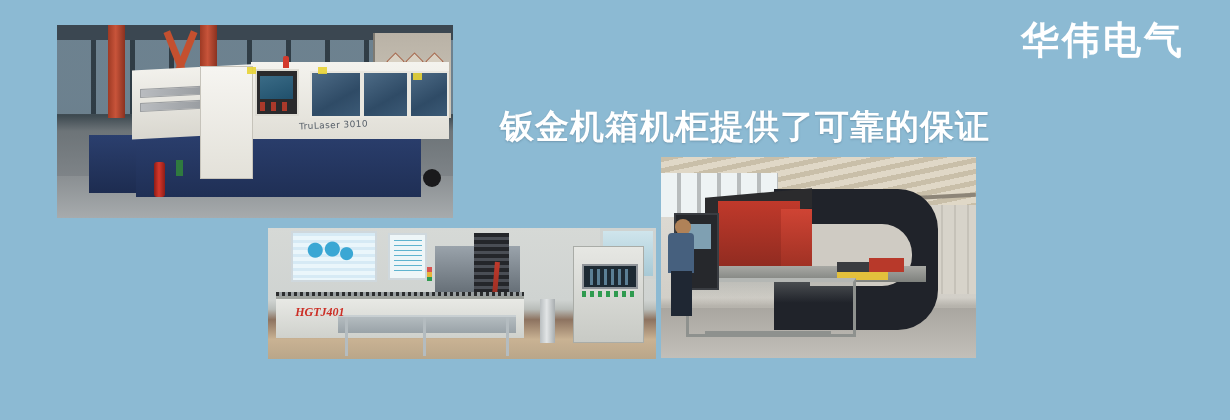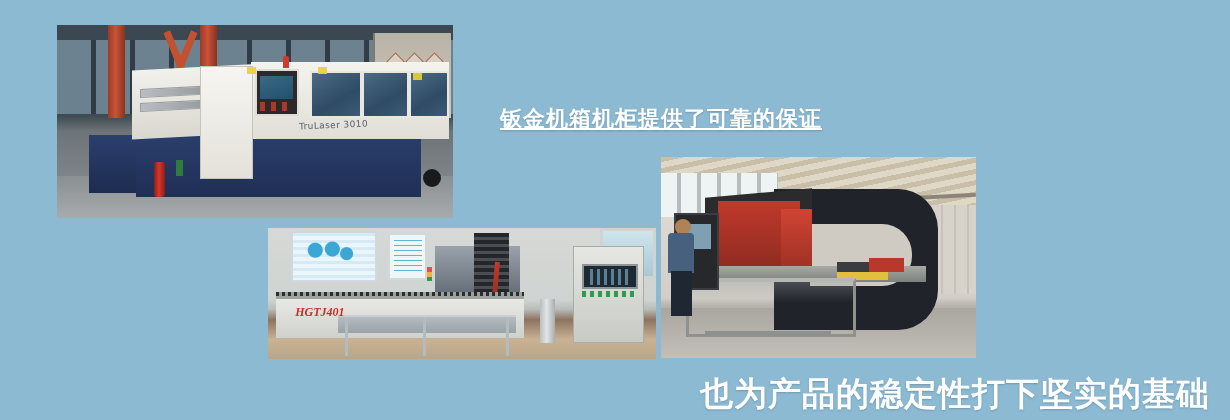--- a/index.html
+++ b/index.html
@@ -330,21 +330,21 @@
   
   .headline {
     position:absolute;
     color:#ffffff;
     font-weight:bold;
     letter-spacing:1px;
     white-space:nowrap;
     text-shadow:0 1px 2px rgba(60,90,110,.35);
   }
   #headline-line1 { left:500px; top:58px; font-size:34px; }
-  #headline-line2 { left:500px; top:104px; font-size:22px;text-decoration:underline; }
+  #headline-line2 { left:500px; top:104px; font-size:34px; }
   #tagline-bottom { left:700px; top:372px; font-size:33px; }
 
   
   #logo { position:absolute; left:1008px; top:18px; width:190px; text-align:center; }
   #logo-cn {
     color:#ffffff; font-weight:bold; font-size:38px;
     letter-spacing:3px; line-height:44px; white-space:nowrap;
   }
   #logo-en {
     color:#ffffff; font-size:16px; font-weight:normal;
@@ -457,18 +457,18 @@
       <div class="p-abs operator">
         <span class="head"></span>
           <span class="torso"></span>
           <span class="legs"></span>
       </div>
     </div>
   </div>
 
   <div class="headline" id="headline-line2">钣金机箱机柜提供了可靠的保证</div>
 
-  <div class="headline" id="tagline-bottom">也为产品的稳定性打下坚实的基础</div>
 
   <div id="logo">
+    <div id="logo-cn">华伟电气</div>
   </div>
 
 </div>
 
 </body></html>

